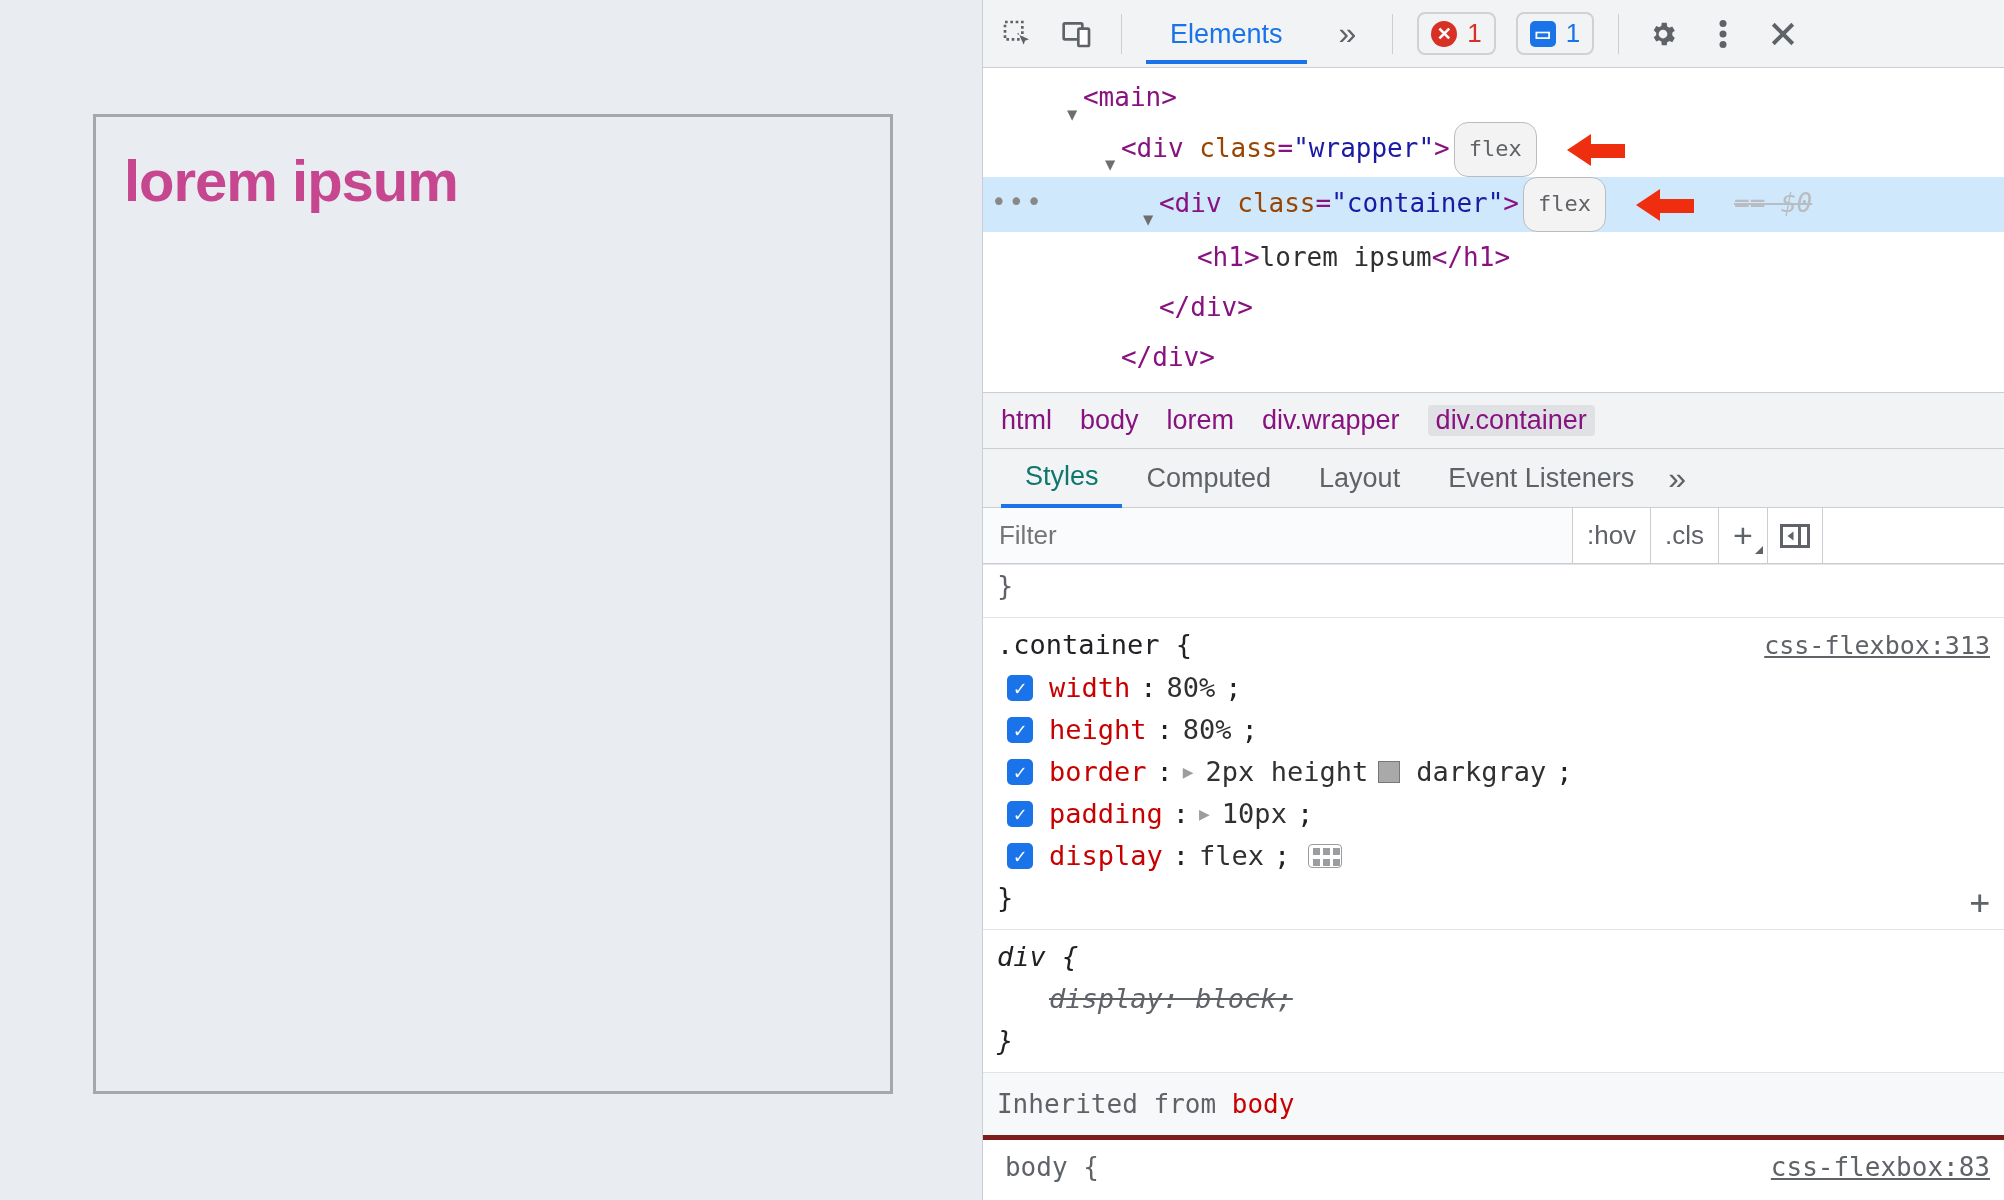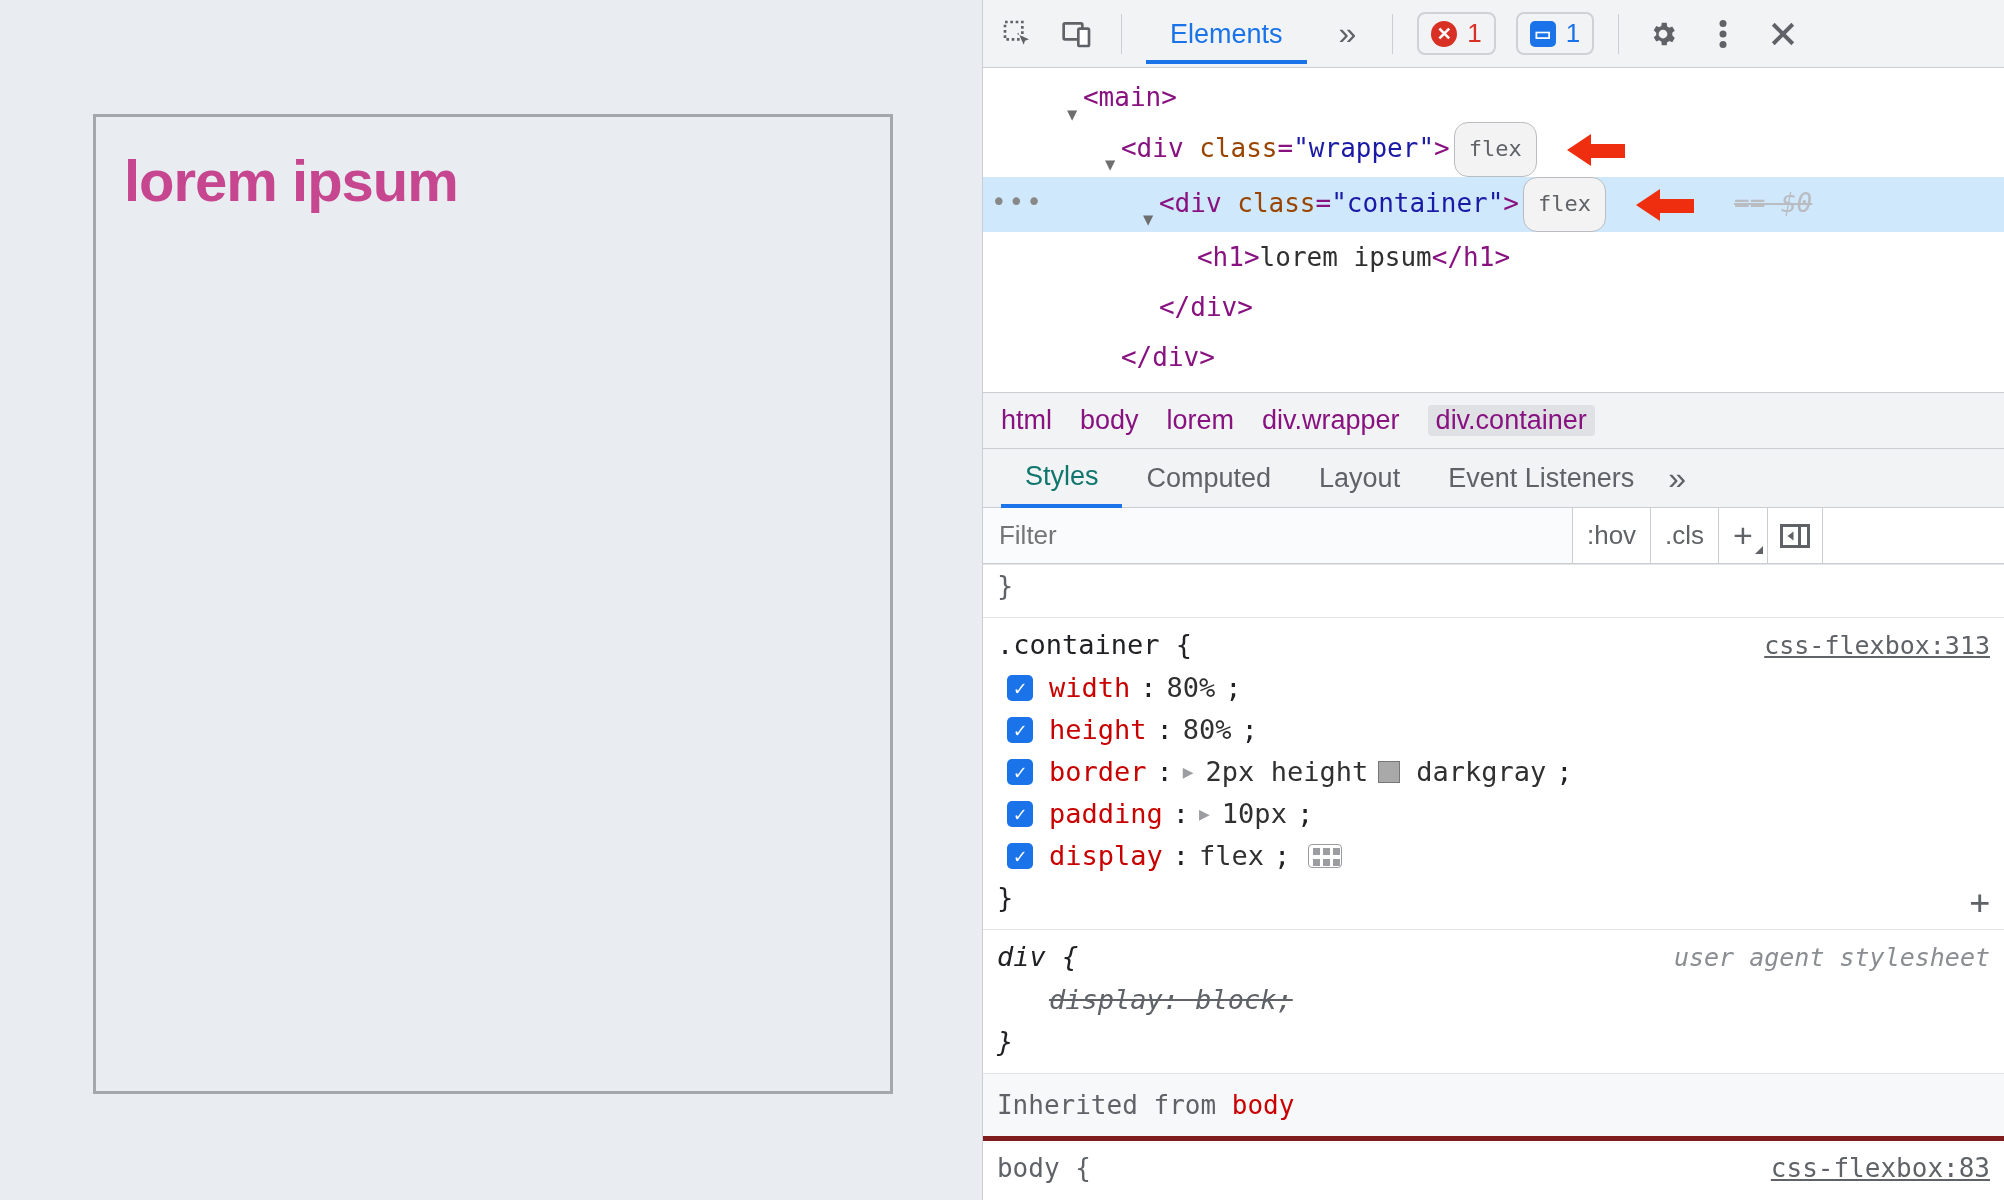--- a/index.html
+++ b/index.html
@@ -202,21 +202,21 @@
   .val { color: #303030; }
   .tri { color:#9b9da0; font-size: 18px; margin-right: 2px; }
   .swatch { display:inline-block;width:22px;height:22px;border:1.5px solid #777;background:#a9a9a9;vertical-align:-3px;margin-right:6px;}
   .flex-icon { display:inline-block;width:34px;height:24px;border:1.5px solid #9b9da0;border-radius:4px;vertical-align:-3px;margin-left:8px;position:relative;}
   .flex-icon::before{content:"";position:absolute;left:4px;top:3px;width:7px;height:7px;background:#9b9da0;box-shadow:10px 0 #9b9da0,20px 0 #9b9da0,0 11px #9b9da0,10px 11px #9b9da0,20px 11px #9b9da0;}
   .strike { text-decoration: line-through; font-style: italic; color:#5f6368;}
   .brace-close { }
   .add-plus { position:absolute; right:14px; bottom:6px; font-size:34px; color:#5f6368;}
   .inherited-bar { padding: 10px 14px; color:#5f6368; font-size:26px; background:#f7f8f9; border-bottom:5px solid #7f1d1d;}
   .inherited-bar .from { color:#c80000; font-family: Menlo, monospace;}
-  .rule-peek { padding: 6px 14px 0; color:#5f6368; display:flex; justify-content:space-between; font-size:26px;}
+  .rule-peek { padding: 6px 14px 0; color:#5f6368; display:flex; justify-content:space-between; font-size:26px;margin-left:8px;}
 
   svg { display:block; }
 </style>
 </head>
 <body>
 
 <div class="page-pane">
   <div class="page-container">
     <h1>lorem ipsum</h1>
   </div>
@@ -360,21 +360,20 @@
             <span class="flex-icon"></span>
           </div>
       </div>
       <div class="brace-close">}</div>
       <div class="add-plus">+</div>
     </div>
 
     <div class="rule-block">
       <div class="rule-head">
         <span class="rule-sel" style="font-style:italic">div {</span>
-        <span class="rule-src it">user agent stylesheet</span>
       </div>
       <div class="decls">
         <div class="decl">
             <span class="strike">display: block;</span>
           </div>
       </div>
       <div class="brace-close" style="font-style:italic">}</div>
     </div>
 
     <div class="inherited-bar">

